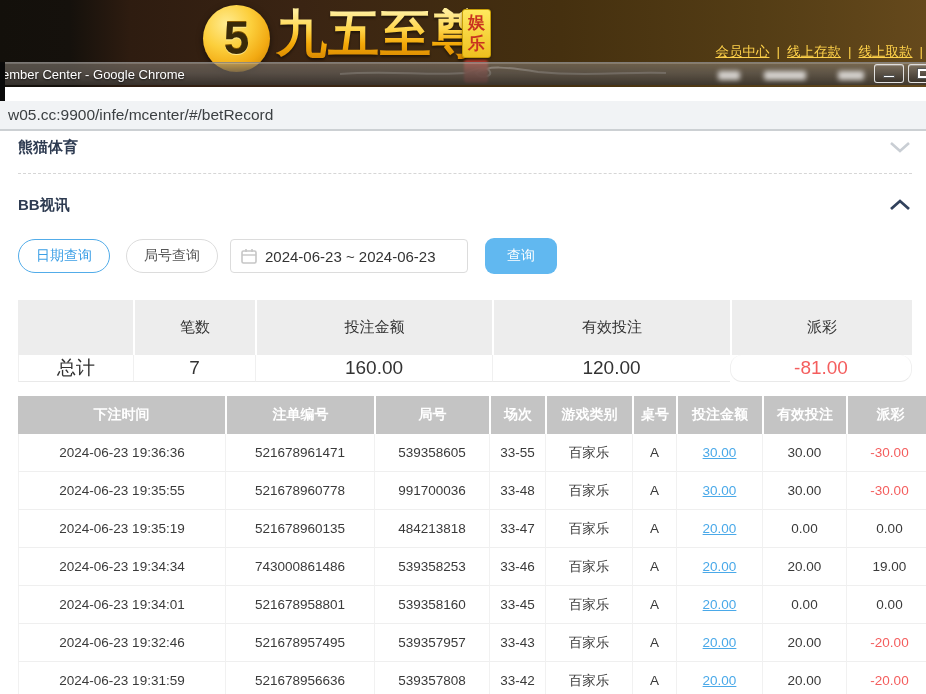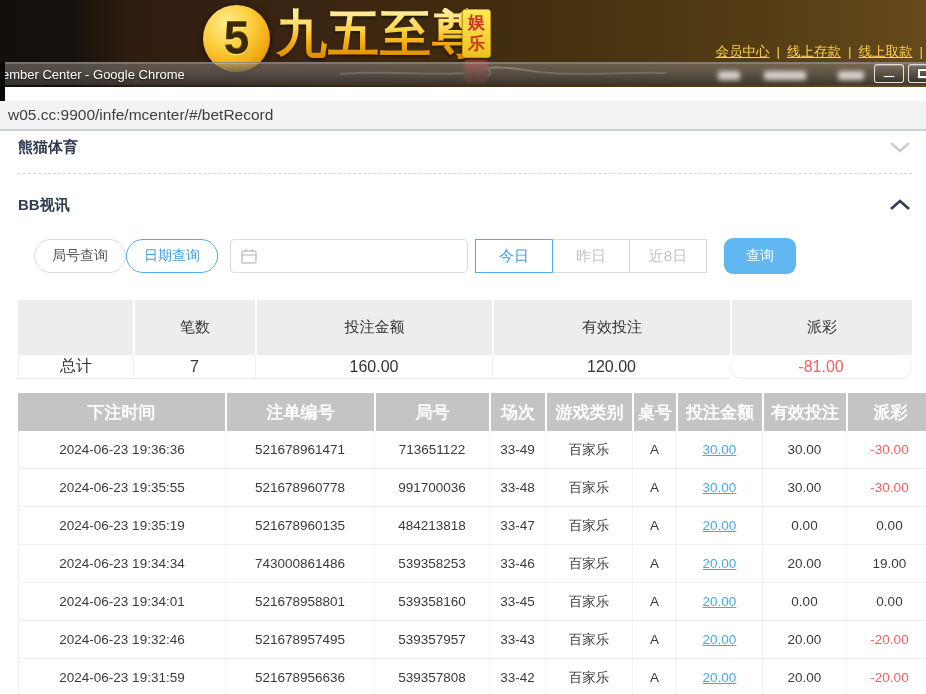--- a/index.html
+++ b/index.html
@@ -135,30 +135,30 @@
 
   
   table{ border-collapse:separate; border-spacing:0; }
   .summary-table{ margin:26px 0 0 18px; width:894px; table-layout:fixed; }
   .summary-table th{
     background:#ededed; height:55px; font-size:15px; font-weight:normal; color:#333;
     border-left:2px solid #fff;
   }
   .summary-table th:first-child{ border-left:none; }
   .summary-table td{
-    height:24px; font-size:16px; color:#333; text-align:center; background:#fff;
+    height:24px; font-size:19px; color:#333; text-align:center; background:#fff;
     border-bottom:1px solid #e9e9e9; border-left:1px solid #f0f0f0;
   }
   .summary-table td:first-child{ border-left:1px solid #f0f0f0; }
   .summary-table td:last-child{ border-right:1px solid #f0f0f0;border-radius:12px; }
 
   
   .bet-table{ margin:14px 0 0 18px; width:915px; table-layout:fixed; }
   .bet-table th{
-    background:#c4c4c4; color:#fff; height:38px; font-size:17px; font-weight:bold;
+    background:#c4c4c4; color:#fff; height:38px; font-size:14px; font-weight:bold;
     border-left:2px solid #fff;
   }
   .bet-table th:first-child{ border-left:none; }
   .bet-table td{
     height:38px; font-size:13.5px; color:#3a3a3a; text-align:center; background:#fff;
     border-bottom:1px solid #efefef; border-left:1px solid #f1f1f1;
   }
   .bet-table td:last-child{ border-right:1px solid #f1f1f1; }
   .neg{ color:#f45e5e !important; }
   .link-cell{ color:#4aa9e9 !important; text-decoration:underline; cursor:pointer; }
@@ -214,34 +214,30 @@
   <div class="dashed-divider"></div>
 
   <div class="section-header sec-bb">
     <span class="section-title">BB视讯</span>
     <svg width="24" height="14" viewBox="0 0 24 14">
       <polyline points="3,11 12,3 21,11" fill="none" stroke="#31415c" stroke-width="2.8"></polyline>
     </svg>
   </div>
 
   <div class="filter-row">
+    <div class="pill pill-active">日期查询</div>
     <div class="pill pill-idle">局号查询</div>
-    <div class="pill pill-active">日期查询</div>
     <div class="date-input">
       <svg class="cal-icon" width="16" height="16" viewBox="0 0 16 16">
         <rect x="1" y="3" width="14" height="12" rx="1.5" fill="none" stroke="#c6c6c6" stroke-width="1.6"></rect>
         <line x1="1" y1="7" x2="15" y2="7" stroke="#c6c6c6" stroke-width="1.4"></line>
         <line x1="5" y1="1" x2="5" y2="4" stroke="#c6c6c6" stroke-width="1.6"></line>
         <line x1="11" y1="1" x2="11" y2="4" stroke="#c6c6c6" stroke-width="1.6"></line>
       </svg>
-    </div>
-    <div class="seg-group">
-      <div class="seg seg-active">今日</div>
-      <div class="seg">昨日</div>
-      <div class="seg">近8日</div>
+      <span class="date-text">2024-06-23 ~ 2024-06-23</span>
     </div>
     <button class="btn-search">查询</button>
   </div>
 
   <table class="summary-table">
     <colgroup>
         <col style="width:115px">
         <col style="width:122px">
         <col style="width:237px">
         <col style="width:238px">
@@ -289,22 +285,22 @@
         <th>桌号</th>
         <th>投注金额</th>
         <th>有效投注</th>
         <th>派彩</th>
       </tr>
     </thead>
     <tbody>
         <tr>
     <td>2024-06-23 19:36:36</td>
     <td>521678961471</td>
-    <td>713651122</td>
-    <td>33-49</td>
+    <td>539358605</td>
+    <td>33-55</td>
     <td>百家乐</td>
     <td>A</td>
     <td class="link-cell">30.00</td>
     <td>30.00</td>
     <td class="neg">-30.00</td>
   </tr>
         <tr>
     <td>2024-06-23 19:35:55</td>
     <td>521678960778</td>
     <td>991700036</td>

